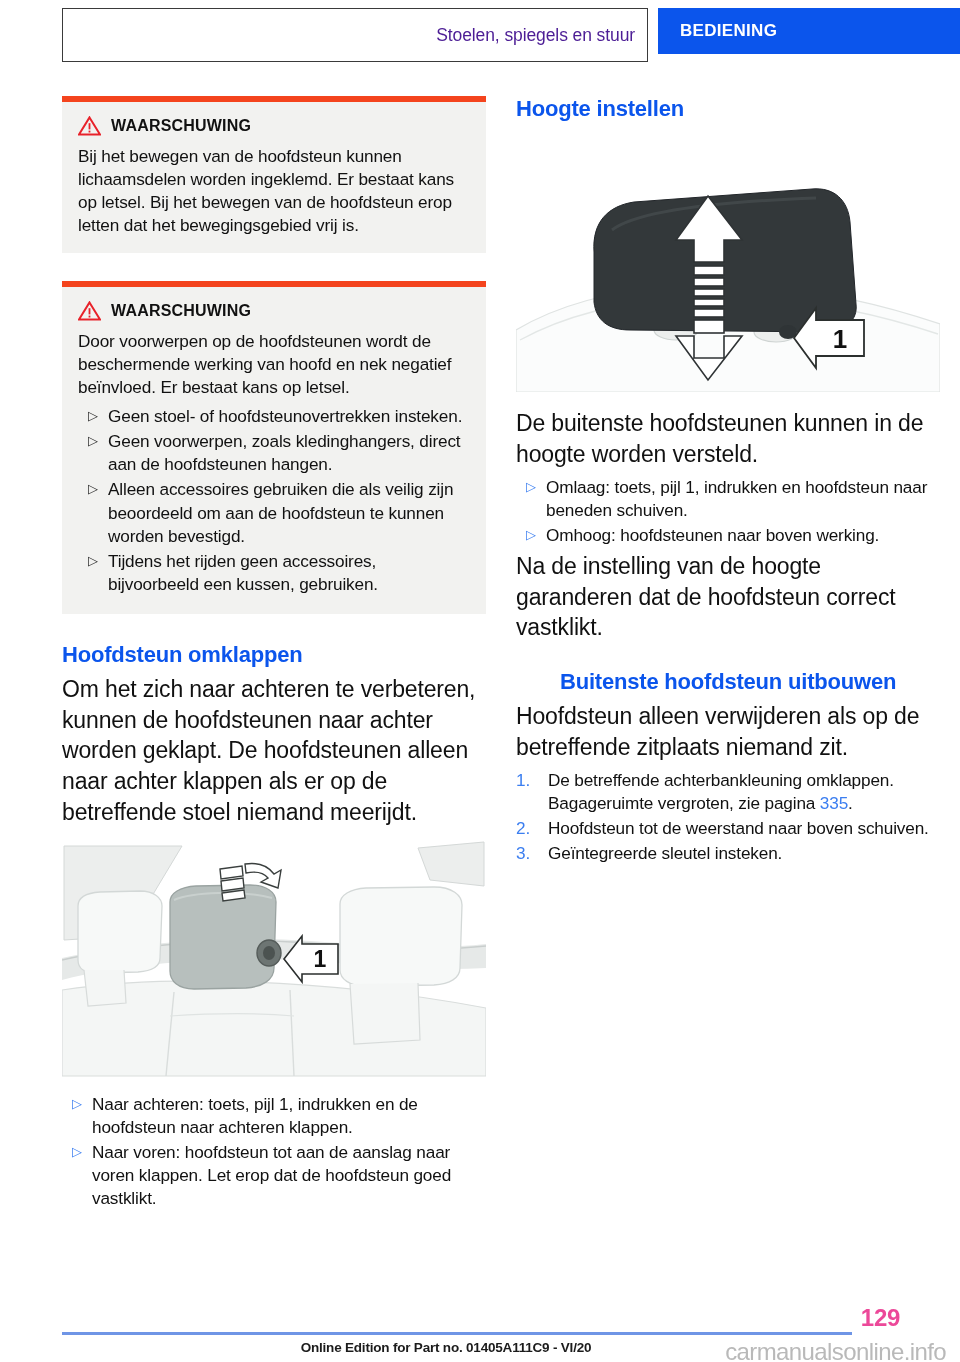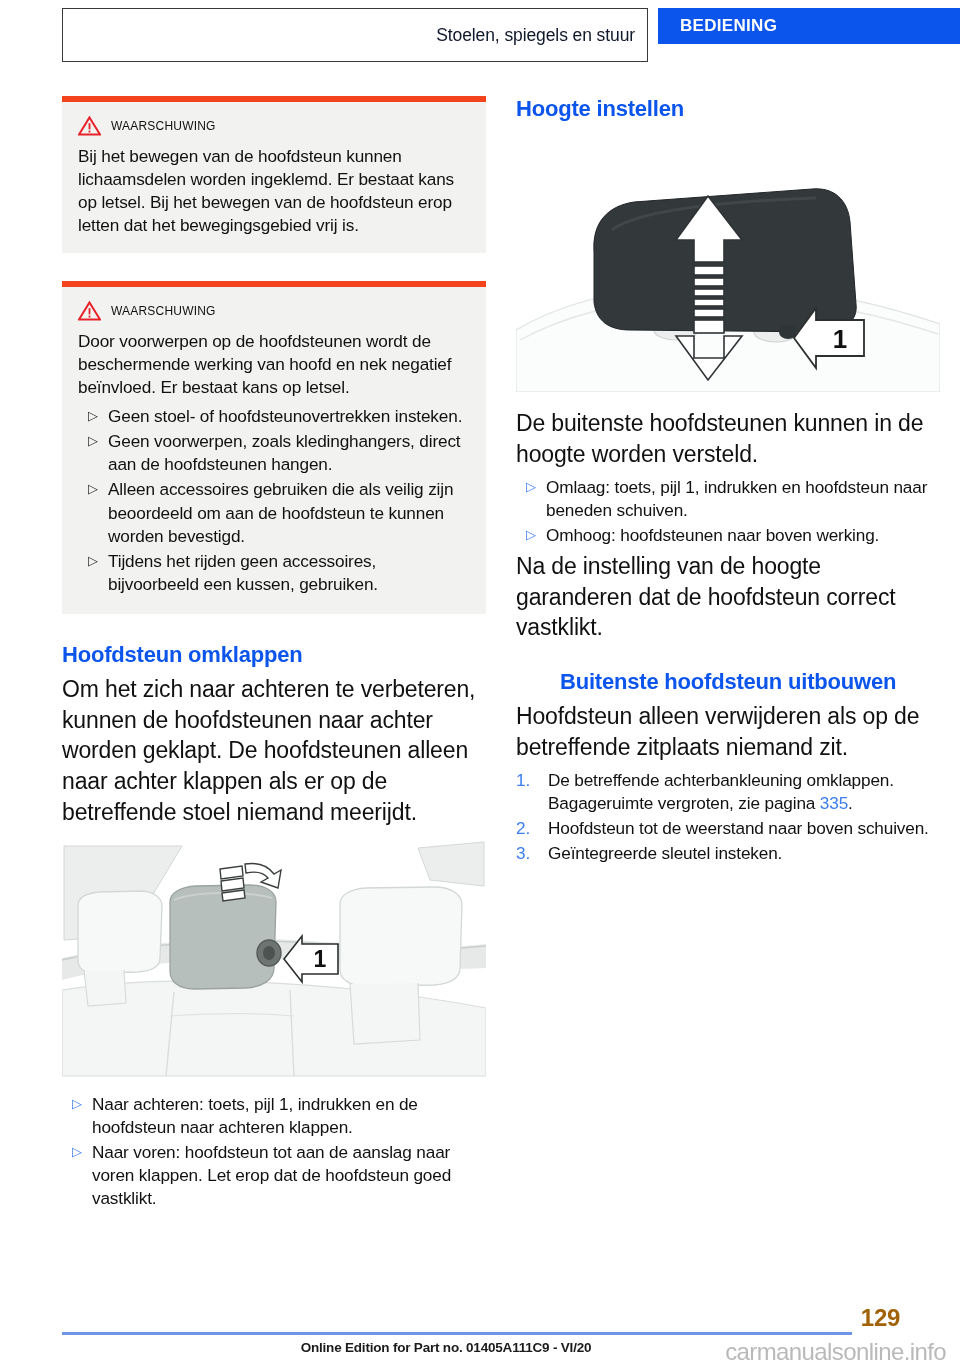--- a/index.html
+++ b/index.html
@@ -31,30 +31,30 @@
     height: 54px;
     border: 1.5px solid #3a3a3a;
     background: #ffffff;
     box-sizing: border-box;
     display: flex;
     align-items: center;
     justify-content: flex-end;
   }
   .header-chapter-text {
     font-size: 17.5px;
-    color: #0f172a;
+    color: #4c1d95;
     padding-right: 12px;
     letter-spacing: -0.1px;
   }
   .header-section-tab {
     position: absolute;
     left: 658px;
     top: 8px;
     width: 302px;
-    height: 36px;
+    height: 46px;
     background: #0b55ec;
     display: flex;
     align-items: center;
     justify-content: flex-start;
   }
   .header-section-text {
     color: #ffffff;
     font-size: 17px;
     font-weight: bold;
     letter-spacing: 0.3px;
@@ -84,22 +84,22 @@
     gap: 10px;
     margin-bottom: 9px;
   }
   .warn-tri {
     width: 23px;
     height: 20px;
     flex: 0 0 auto;
     display: block;
   }
   .warning-title {
-    font-size: 12px;
-    font-weight: normal;
+    font-size: 16px;
+    font-weight: bold;
     letter-spacing: 0.2px;
     text-align: center;
   }
   .warning-body {
     font-size: 17.2px;
     line-height: 1.34;
     letter-spacing: -0.15px;
   }
 
   
@@ -174,21 +174,21 @@
     width: 790px;
     height: 3px;
     background: #6f95e6;
   }
   .page-number {
     position: absolute;
     right: 60px;
     top: 8px;
     font-size: 24px;
     font-weight: bold;
-    color: #a16207;
+    color: #ec4899;
     letter-spacing: -0.3px;
   }
   .footer-note {
     position: absolute;
     left: 0;
     top: 44px;
     width: 892px;
     text-align: center;
     font-size: 13.5px;
     font-weight: bold;

